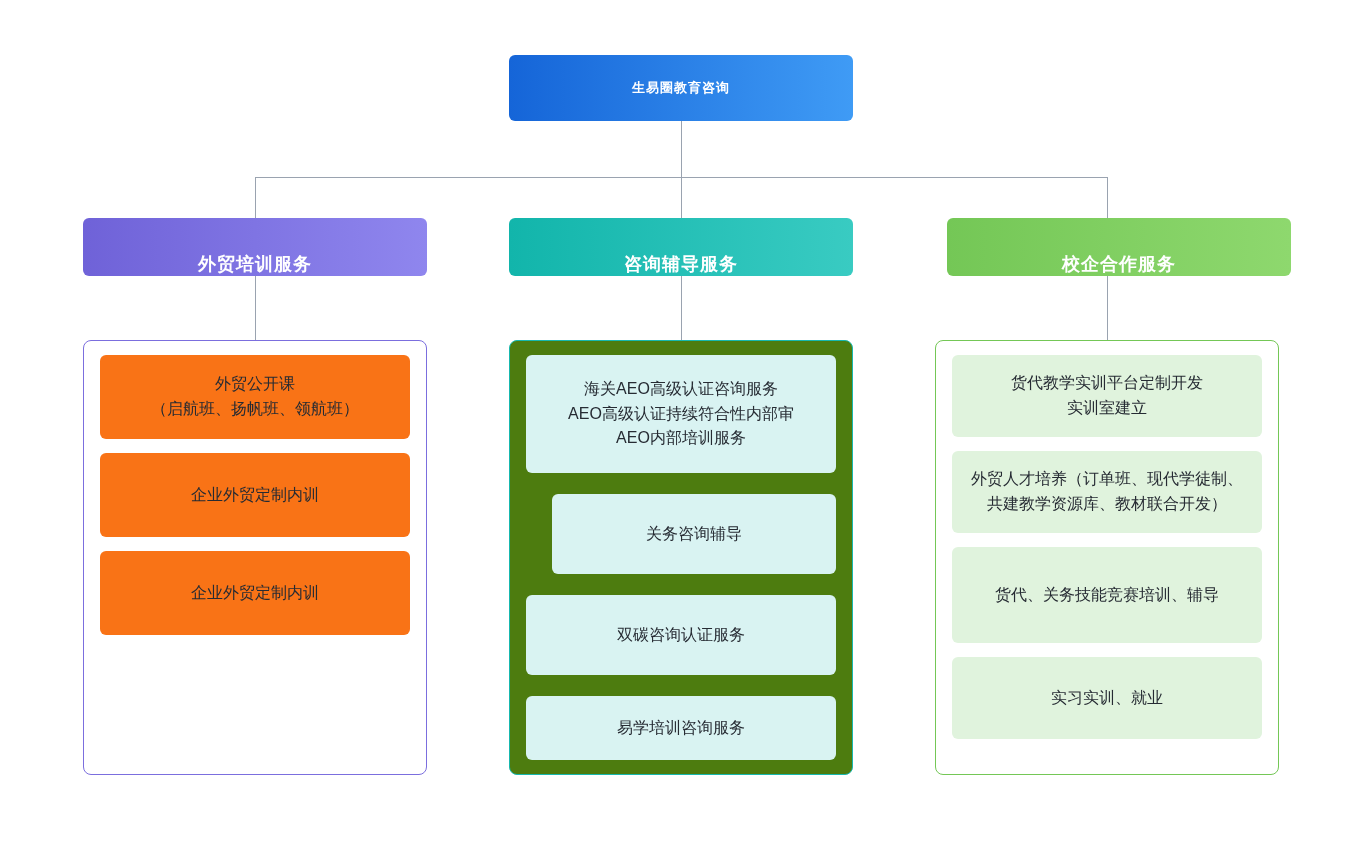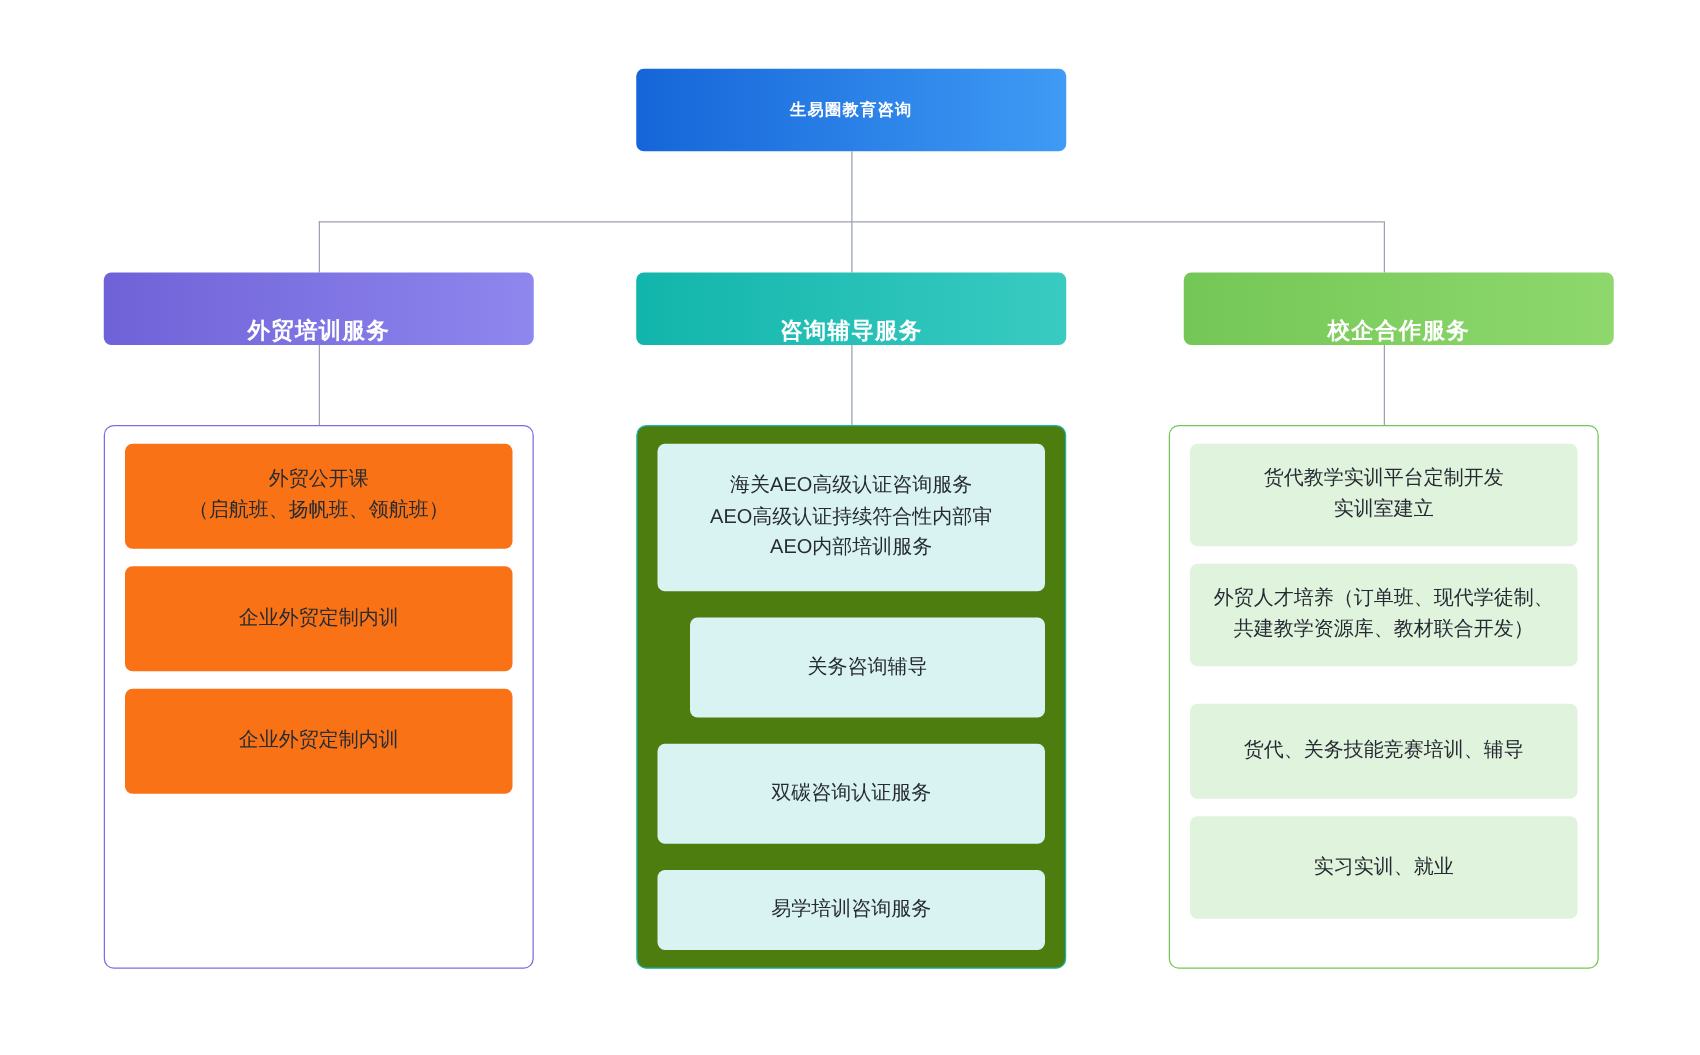--- a/index.html
+++ b/index.html
@@ -135,21 +135,21 @@
   .body-1 .leaf:nth-child(3) { height: 84px; }
   .body-1 .leaf:nth-child(4) { height: 84px; }
 
   .body-2 .leaf:nth-child(1) { height: 118px; }
   .body-2 .leaf:nth-child(2) { height: 80px; margin-left: 26px; }
   .body-2 .leaf:nth-child(3) { height: 80px; }
   .body-2 .leaf:nth-child(4) { height: 64px; }
 
   .body-3 .leaf:nth-child(1) { height: 82px; }
   .body-3 .leaf:nth-child(2) { height: 82px; padding-left: 12px; }
-  .body-3 .leaf:nth-child(3) { height: 76px; margin-top: 16px; }
+  .body-3 .leaf:nth-child(3) { height: 96px; }
   .body-3 .leaf:nth-child(4) { height: 82px; }
 </style>
 </head>
 <body>
 
 <div id="diagram">
 
   <div class="root-node">
     <span>生易圈教育咨询</span>
   </div>

